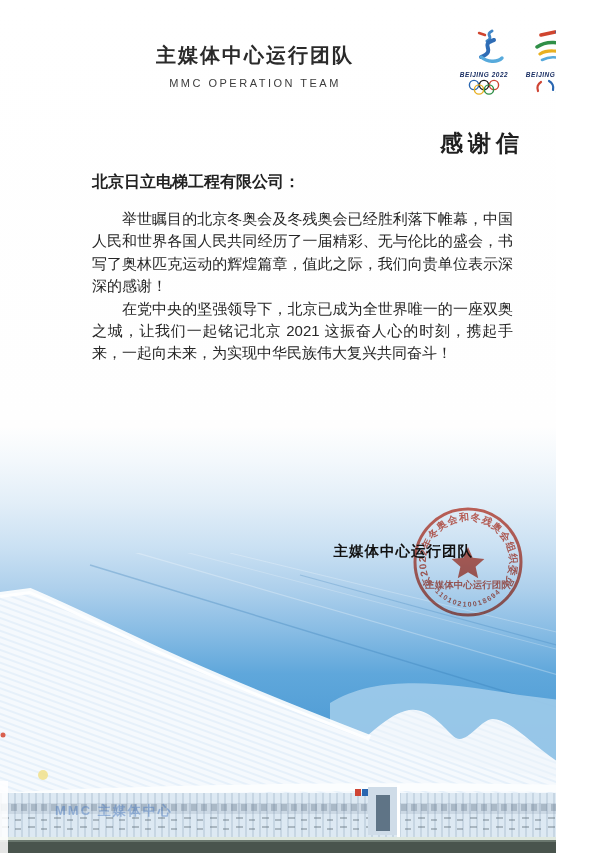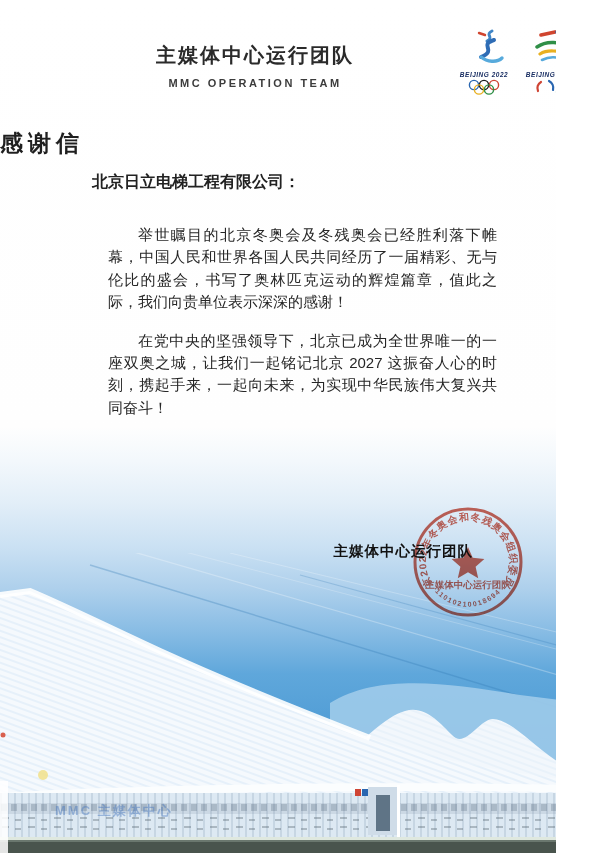--- a/index.html
+++ b/index.html
@@ -7,32 +7,32 @@
     position:relative;width:556px;height:853px;overflow:hidden;
     font-family:"Liberation Sans","DejaVu Sans",sans-serif;
     background:linear-gradient(180deg,
       #ffffff 0%, #fefefe 50%, #f3f8fc 54%, #e2eef8 59%,
       #cbe1f3 64%, #aed0ec 69%, #88bce4 74%, #5fa7db 79%,
       #4f9cd5 86%, #4896d0 100%);
   }
   
   .hdr-text{position:absolute;left:40px;top:42px;width:430px;text-align:center;}
   .hdr-title{font-size:20px;font-weight:bold;color:#2a2a2a;letter-spacing:2px;}
-  .hdr-sub{margin-top:8px;font-size:11px;font-weight:bold;color:#3c3c3c;letter-spacing:2.5px;}
+  .hdr-sub{margin-top:8px;font-size:11px;font-weight:normal;color:#3c3c3c;letter-spacing:2.5px;}
   .logo{position:absolute;top:28px;width:56px;text-align:center;}
   .logo-oly{left:456px;}
   .logo-para{left:522px;}
   .logo-label{font-size:6.5px;font-weight:bold;font-style:italic;color:#1a2f63;letter-spacing:.5px;margin:1px 0;}
   
-  .letter-title{position:absolute;left:0;top:128px;width:524px;text-align:left;
+  .letter-title{position:absolute;left:0;top:128px;width:524px;text-align:right;
     font-size:23px;font-weight:bold;color:#1f1f1f;letter-spacing:5px;}
   .addressee{position:absolute;left:92px;top:172px;font-size:16px;font-weight:bold;color:#222;}
   .body-text{position:absolute;left:92px;top:208px;width:421px;
     font-size:15px;line-height:22.4px;color:#262626;text-align:justify;}
-  .body-text p{margin:16px;text-indent:2em;}
+  .body-text p{margin:0;text-indent:2em;}
   
   .sig{position:absolute;right:83px;top:542px;text-align:center;z-index:5;}
   .sig-name{font-size:14.5px;font-weight:bold;color:#111;letter-spacing:1px;}
   .sig-date{margin-top:16px;font-size:14.5px;font-weight:bold;color:#111;letter-spacing:1px;}
   
   .seal{position:absolute;left:411px;top:505px;width:114px;height:114px;z-index:4;
     opacity:.85;mix-blend-mode:multiply;}
   
   .illus{position:absolute;left:0;bottom:0;width:600px;height:300px;z-index:1;}
 </style>
@@ -77,21 +77,21 @@
       <path d="M16,2 A8,8 0 0 1 20,11" stroke="#2a66b0" stroke-width="2.2" fill="none" stroke-linecap="round"></path>
       <path d="M27,4 A7,7 0 0 1 24,13" stroke="#2f8f47" stroke-width="2.2" fill="none" stroke-linecap="round"></path>
     </svg>
   </div>
 
   <div class="letter-title">感谢信</div>
   <div class="addressee">北京日立电梯工程有限公司：</div>
 
   <div class="body-text">
     <p>举世瞩目的北京冬奥会及冬残奥会已经胜利落下帷幕，中国人民和世界各国人民共同经历了一届精彩、无与伦比的盛会，书写了奥林匹克运动的辉煌篇章，值此之际，我们向贵单位表示深深的感谢！</p>
-    <p>在党中央的坚强领导下，北京已成为全世界唯一的一座双奥之城，让我们一起铭记北京 2027 这振奋人心的时刻，携起手来，一起向未来，为实现中华民族伟大复兴共同奋斗！</p>
+    <p>在党中央的坚强领导下，北京已成为全世界唯一的一座双奥之城，让我们一起铭记北京 2021 这振奋人心的时刻，携起手来，一起向未来，为实现中华民族伟大复兴共同奋斗！</p>
   </div>
 
   <svg class="seal" viewBox="0 0 114 114">
     <defs>
       <path id="arcTop" d="M21,79 A42,42 0 1 1 93,79" fill="none"></path>
       <path id="arcBot" d="M14,67 A44,44 0 0 0 100,67" fill="none"></path>
     </defs>
     <circle cx="57" cy="57" r="53" stroke="#cc4a3a" stroke-width="3" fill="none"></circle>
     <polygon fill="#cc4a3a" points="57,42 61.7,52.8 73.4,53.9 64.6,61.7 67.2,73.2 57,67.2 46.8,73.2 49.4,61.7 40.6,53.9 52.3,52.8"></polygon>
     <text font-size="10" font-weight="bold" fill="#cc4a3a" letter-spacing="1">

